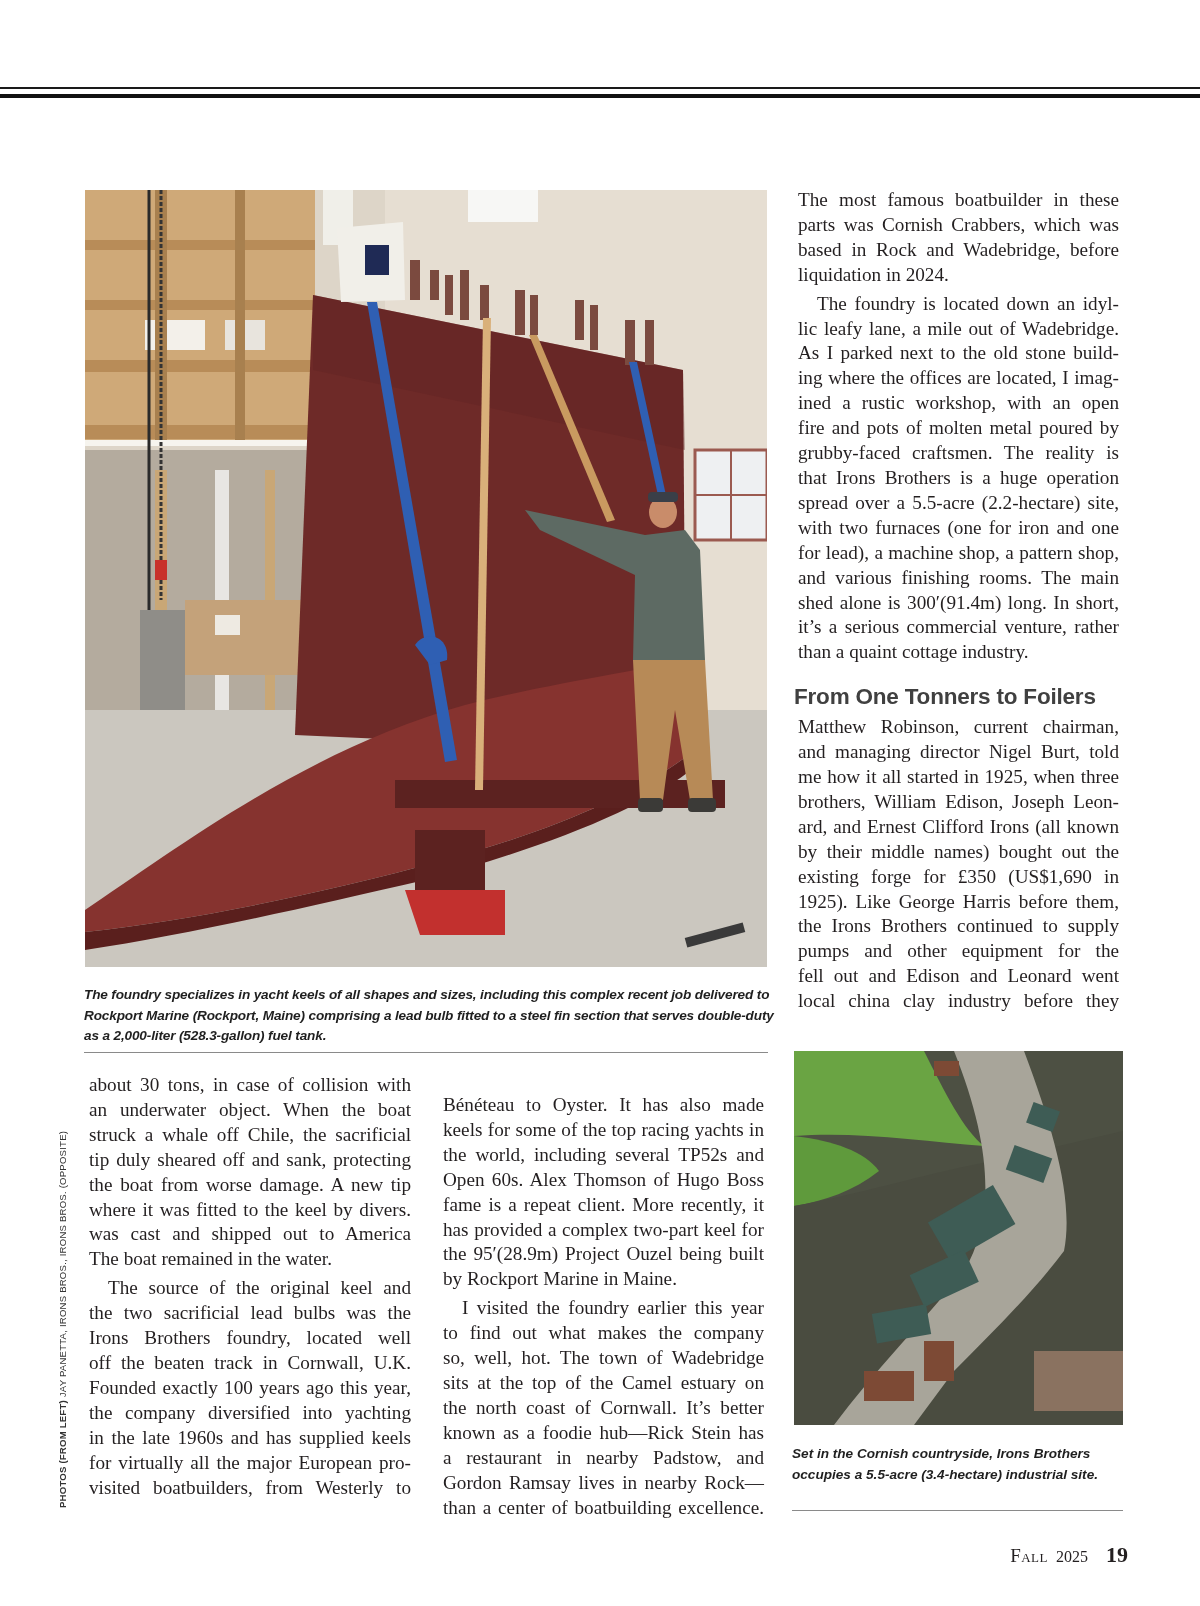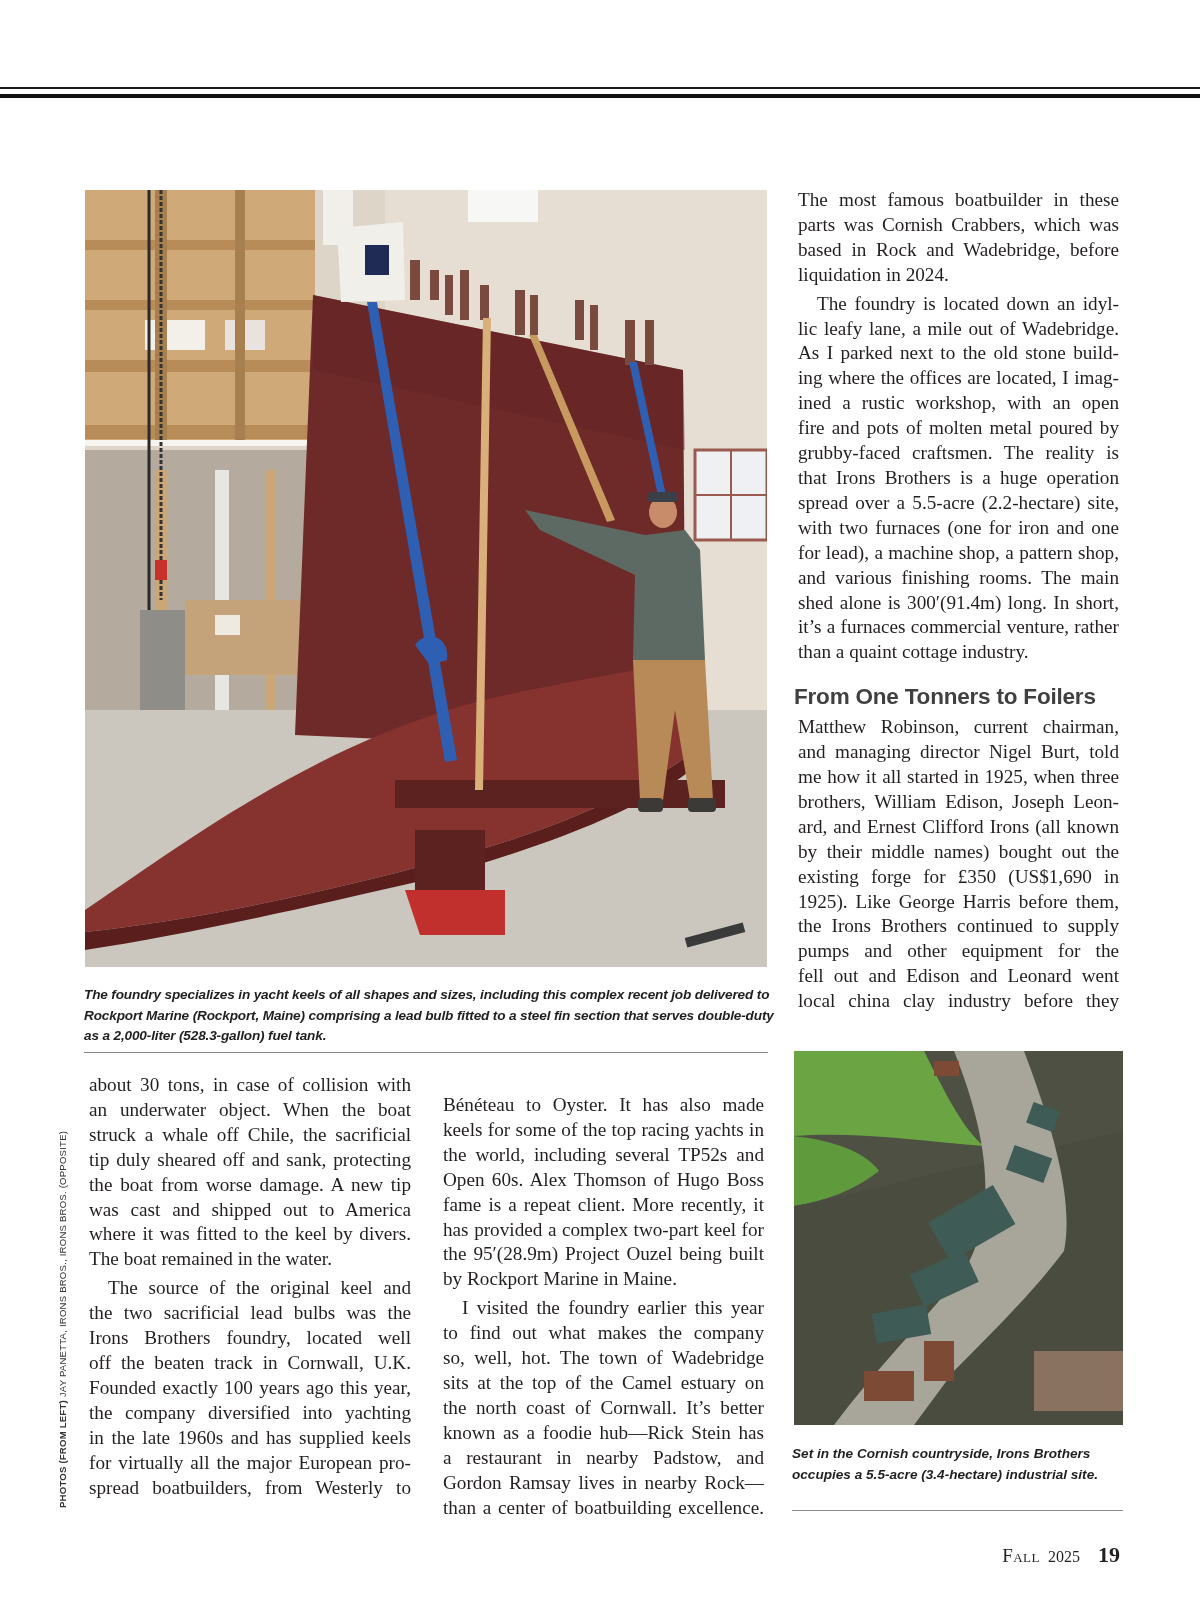--- a/index.html
+++ b/index.html
@@ -22,21 +22,21 @@
   .photo-aerial { position: absolute; left: 794px; top: 1051px; width: 329px; height: 374px; overflow: hidden; background: #5d6b52; }
 
   .caption { position: absolute; font-family: "Liberation Sans", "DejaVu Sans", sans-serif; font-style: italic; font-weight: bold; color: #1f1f1f; }
   .caption-main { left: 84px; top: 985px; width: 690px; font-size: 13.6px; line-height: 20.5px; letter-spacing: -0.15px; }
   .caption-aerial { left: 792px; top: 1444px; width: 330px; font-size: 13.6px; line-height: 20.5px; }
   .caption-rule { position: absolute; height: 1px; background: #8a8a8a; }
 
   .credit { position: absolute; left: 57px; top: 1508px; transform-origin: 0 0; transform: rotate(-90deg); font-family: "Liberation Sans", "DejaVu Sans", sans-serif; font-size: 9.6px; white-space: nowrap; color: #333; letter-spacing: 0.2px; }
   .credit b { font-weight: bold; }
 
-  .folio { position: absolute; top: 1542px; right: 80px; font-family: "Liberation Serif", "DejaVu Serif", serif; color: #231f20; white-space: nowrap; }
+  .folio { position: absolute; top: 1542px; right: 72px; font-family: "Liberation Serif", "DejaVu Serif", serif; color: #231f20; white-space: nowrap; }
   .folio .season { font-size: 19px; font-variant: small-caps; letter-spacing: 0.5px; }
   .folio .year { font-size: 16px; margin-left: 4px; }
   .folio .page { font-size: 22px; font-weight: bold; margin-left: 14px; }
 </style>
 </head>
 <body>
 
 <div class="rule-thin"></div>
 <div class="rule-thick"></div>
 
@@ -141,21 +141,21 @@
     <span class="line">ing where the offices are located, I imag-</span>
     <span class="line">ined a rustic workshop, with an open</span>
     <span class="line">fire and pots of molten metal poured by</span>
     <span class="line">grubby-faced craftsmen. The reality is</span>
     <span class="line">that Irons Brothers is a huge operation</span>
     <span class="line">spread over a 5.5-acre (2.2-hectare) site,</span>
     <span class="line">with two furnaces (one for iron and one</span>
     <span class="line">for lead), a machine shop, a pattern shop,</span>
     <span class="line">and various finishing rooms. The main</span>
     <span class="line">shed alone is 300′(91.4m) long. In short,</span>
-    <span class="line">it’s a furnaces commercial venture, rather</span>
+    <span class="line">it’s a serious commercial venture, rather</span>
     <span class="line last">than a quaint cottage industry.</span>
   </p>
   <div class="heading">From One Tonners to Foilers</div>
   <p>
     <span class="line">Matthew Robinson, current chairman,</span>
     <span class="line">and managing director Nigel Burt, told</span>
     <span class="line">me how it all started in 1925, when three</span>
     <span class="line">brothers, William Edison, Joseph Leon-</span>
     <span class="line">ard, and Ernest Clifford Irons (all known</span>
     <span class="line">by their middle names) bought out the</span>
@@ -194,34 +194,34 @@
 <div class="caption caption-aerial">Set in the Cornish countryside, Irons Brothers occupies a 5.5-acre (3.4-hectare) industrial site.</div>
 <div class="caption-rule" style="left:792px; top:1510px; width:331px;"></div>
 
 <div class="col col-bottom-1">
   <p>
     <span class="line">about 30 tons, in case of collision with</span>
     <span class="line">an underwater object. When the boat</span>
     <span class="line">struck a whale off Chile, the sacrificial</span>
     <span class="line">tip duly sheared off and sank, protecting</span>
     <span class="line">the boat from worse damage. A new tip</span>
+    <span class="line">where it was fitted to the keel by divers.</span>
     <span class="line">was cast and shipped out to America</span>
-    <span class="line">where it was fitted to the keel by divers.</span>
     <span class="line last">The boat remained in the water.</span>
   </p>
   <p>
     <span class="line" style="padding-left:19px">The source of the original keel and</span>
     <span class="line">the two sacrificial lead bulbs was the</span>
     <span class="line">Irons Brothers foundry, located well</span>
     <span class="line">off the beaten track in Cornwall, U.K.</span>
     <span class="line">Founded exactly 100 years ago this year,</span>
     <span class="line">the company diversified into yachting</span>
     <span class="line">in the late 1960s and has supplied keels</span>
     <span class="line">for virtually all the major European pro-</span>
-    <span class="line">spread boatbuilders, from Westerly to</span>
+    <span class="line">visited boatbuilders, from Westerly to</span>
   </p>
 </div>
 
 <div class="col col-bottom-2">
   <p>
     <span class="line">Bénéteau to Oyster. It has also made</span>
     <span class="line">keels for some of the top racing yachts in</span>
     <span class="line">the world, including several TP52s and</span>
     <span class="line">Open 60s. Alex Thomson of Hugo Boss</span>
     <span class="line">fame is a repeat client. More recently, it</span>

